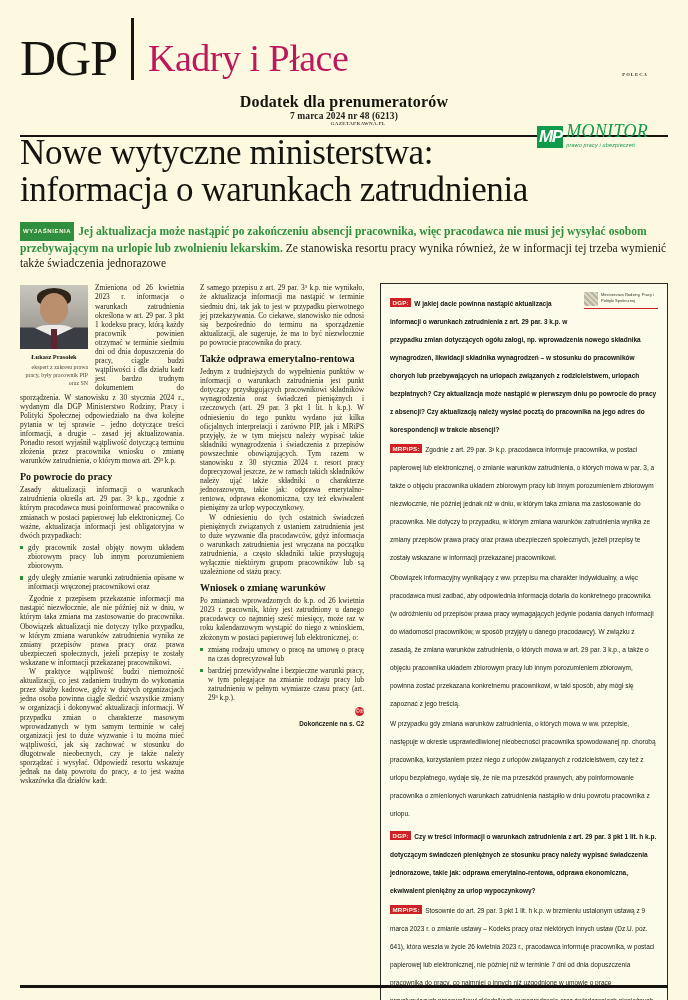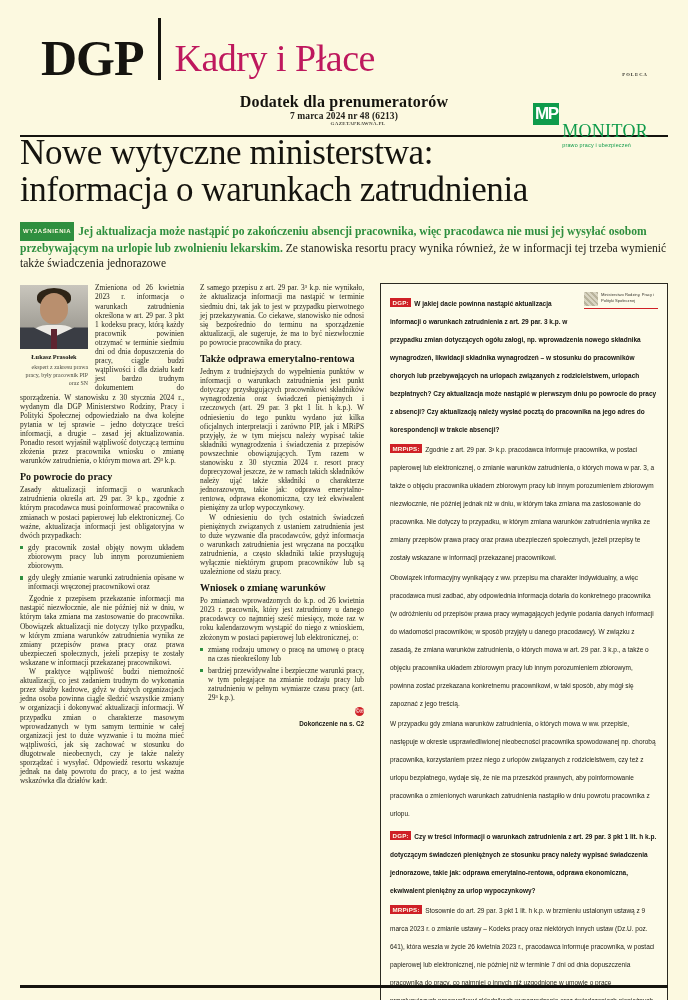--- a/index.html
+++ b/index.html
@@ -11,41 +11,40 @@
     overflow:hidden;
     position:relative;
   }
   .page{width:688px;height:1000px;position:relative;box-sizing:border-box;padding:0 20px;}
 
   
   .masthead{position:relative;height:122px;}
   .logo-row{display:flex;align-items:flex-end;padding-top:18px;}
   .dgp{
     font-family:"Liberation Serif", serif;
-    font-weight:bold;font-size:50px;line-height:48px;letter-spacing:-1px;
+    font-weight:normal;font-size:50px;line-height:48px;letter-spacing:-1px;
     color:#15140f;
-    margin-left:21px;
   }
   .logo-sep{
     width:3px;background:#15140f;height:62px;margin:0 14px 2px 14px;
   }
   .kadry{
     font-family:"Liberation Serif", serif;
     font-size:38px;line-height:48px;color:#be185d;letter-spacing:-0.5px;
   }
   .sub-row{display:flex;align-items:center;margin-top:11px;flex-direction:column;}
   .sub-title{font-weight:bold;font-size:16px;letter-spacing:0.2px;color:#15140f;}
   .sub-date{font-size:9.5px;font-weight:bold;margin-left:0;color:#23221c;letter-spacing:0.1px;}
   .sub-site{font-size:5px;font-weight:bold;margin-left:28px;color:#4a4940;letter-spacing:0.3px;}
 
   .monitor{
     position:absolute;right:20px;top:72px;width:120px;text-align:right;
   }
   .poleca{font-size:4.6px;font-weight:bold;color:#2b2b25;letter-spacing:1.1px;margin-bottom:2px;}
-  .monitor-body{display:flex;align-items:center;justify-content:flex-end;}
+  .monitor-body{display:flex;align-items:flex-end;justify-content:flex-end;font-style:italic;}
   .mp-box{
     width:26px;height:22px;background:#0f9b4b;color:#ffffff;
     font-family:"Liberation Sans", sans-serif;font-weight:bold;font-size:17px;
     line-height:22px;text-align:center;letter-spacing:-1.5px;
   }
   .monitor-txt{margin-left:3px;text-align:left;margin-top:44px;}
   .monitor-word{
     font-family:"Liberation Serif", serif;font-size:18px;line-height:17px;
     color:#0f9b4b;letter-spacing:0.3px;
   }
@@ -220,21 +219,21 @@
       <div class="col c2">
         <p class="noind">Z samego przepisu z art. 29 par. 3³ k.p. nie wynikało, że aktualizacja informacji ma nastąpić w terminie siedmiu dni, tak jak to jest w przypadku pierwotnego jej przekazywania. Co ciekawe, stanowisko nie odnosi się bezpośrednio do terminu na sporządzenie aktualizacji, ale sugeruje, że ma to być niezwłocznie po powrocie pracownika do pracy.</p>
 
         <h3>Także odprawa emerytalno-rentowa</h3>
         <p class="noind">Jednym z trudniejszych do wypełnienia punktów w informacji o warunkach zatrudnienia jest punkt dotyczący przysługujących pracownikowi składników wynagrodzenia oraz świadczeń pieniężnych i rzeczowych (art. 29 par. 3 pkt 1 lit. h k.p.). W odniesieniu do tego punktu wydano już kilka oficjalnych interpretacji i zarówno PIP, jak i MRiPS przyjęły, że w tym miejscu należy wypisać takie składniki wynagrodzenia i świadczenia z przepisów powszechnie obowiązujących. Tym razem w stanowisku z 30 stycznia 2024 r. resort pracy doprecyzował jeszcze, że w ramach takich składników należy ująć także składniki o charakterze jednorazowym, takie jak: odprawa emerytalno-rentowa, odprawa ekonomiczna, czy też ekwiwalent pieniężny za urlop wypoczynkowy.</p>
         <p>W odniesieniu do tych ostatnich świadczeń pieniężnych związanych z ustaniem zatrudnienia jest to duże wyzwanie dla pracodawców, gdyż informacja o warunkach zatrudnienia jest wręczana na początku zatrudnienia, a często składniki takie przysługują wyłącznie niektórym grupom pracowników lub są uzależnione od stażu pracy.</p>
 
         <h3>Wniosek o zmianę warunków</h3>
         <p class="noind">Po zmianach wprowadzonych do k.p. od 26 kwietnia 2023 r. pracownik, który jest zatrudniony u danego pracodawcy co najmniej sześć miesięcy, może raz w roku kalendarzowym wystąpić do niego z wnioskiem, złożonym w postaci papierowej lub elektronicznej, o:</p>
         <ul class="bullets">
-          <li>zmianę rodzaju umowy o pracę na umowę o pracę na czas nieokreślony lub</li>
+          <li>zmianę rodzaju umowy o pracę na umowę o pracę na czas doprecyzował lub</li>
           <li>bardziej przewidywalne i bezpieczne warunki pracy, w tym polegające na zmianie rodzaju pracy lub zatrudnieniu w pełnym wymiarze czasu pracy (art. 29³ k.p.).</li>
         </ul>
         <div class="end-mark">
           <span class="end-circle">©℗</span>
         </div>
         <div class="cont-note">Dokończenie na s. C2</div>
       </div>
     </div>
 
     <div class="box">

